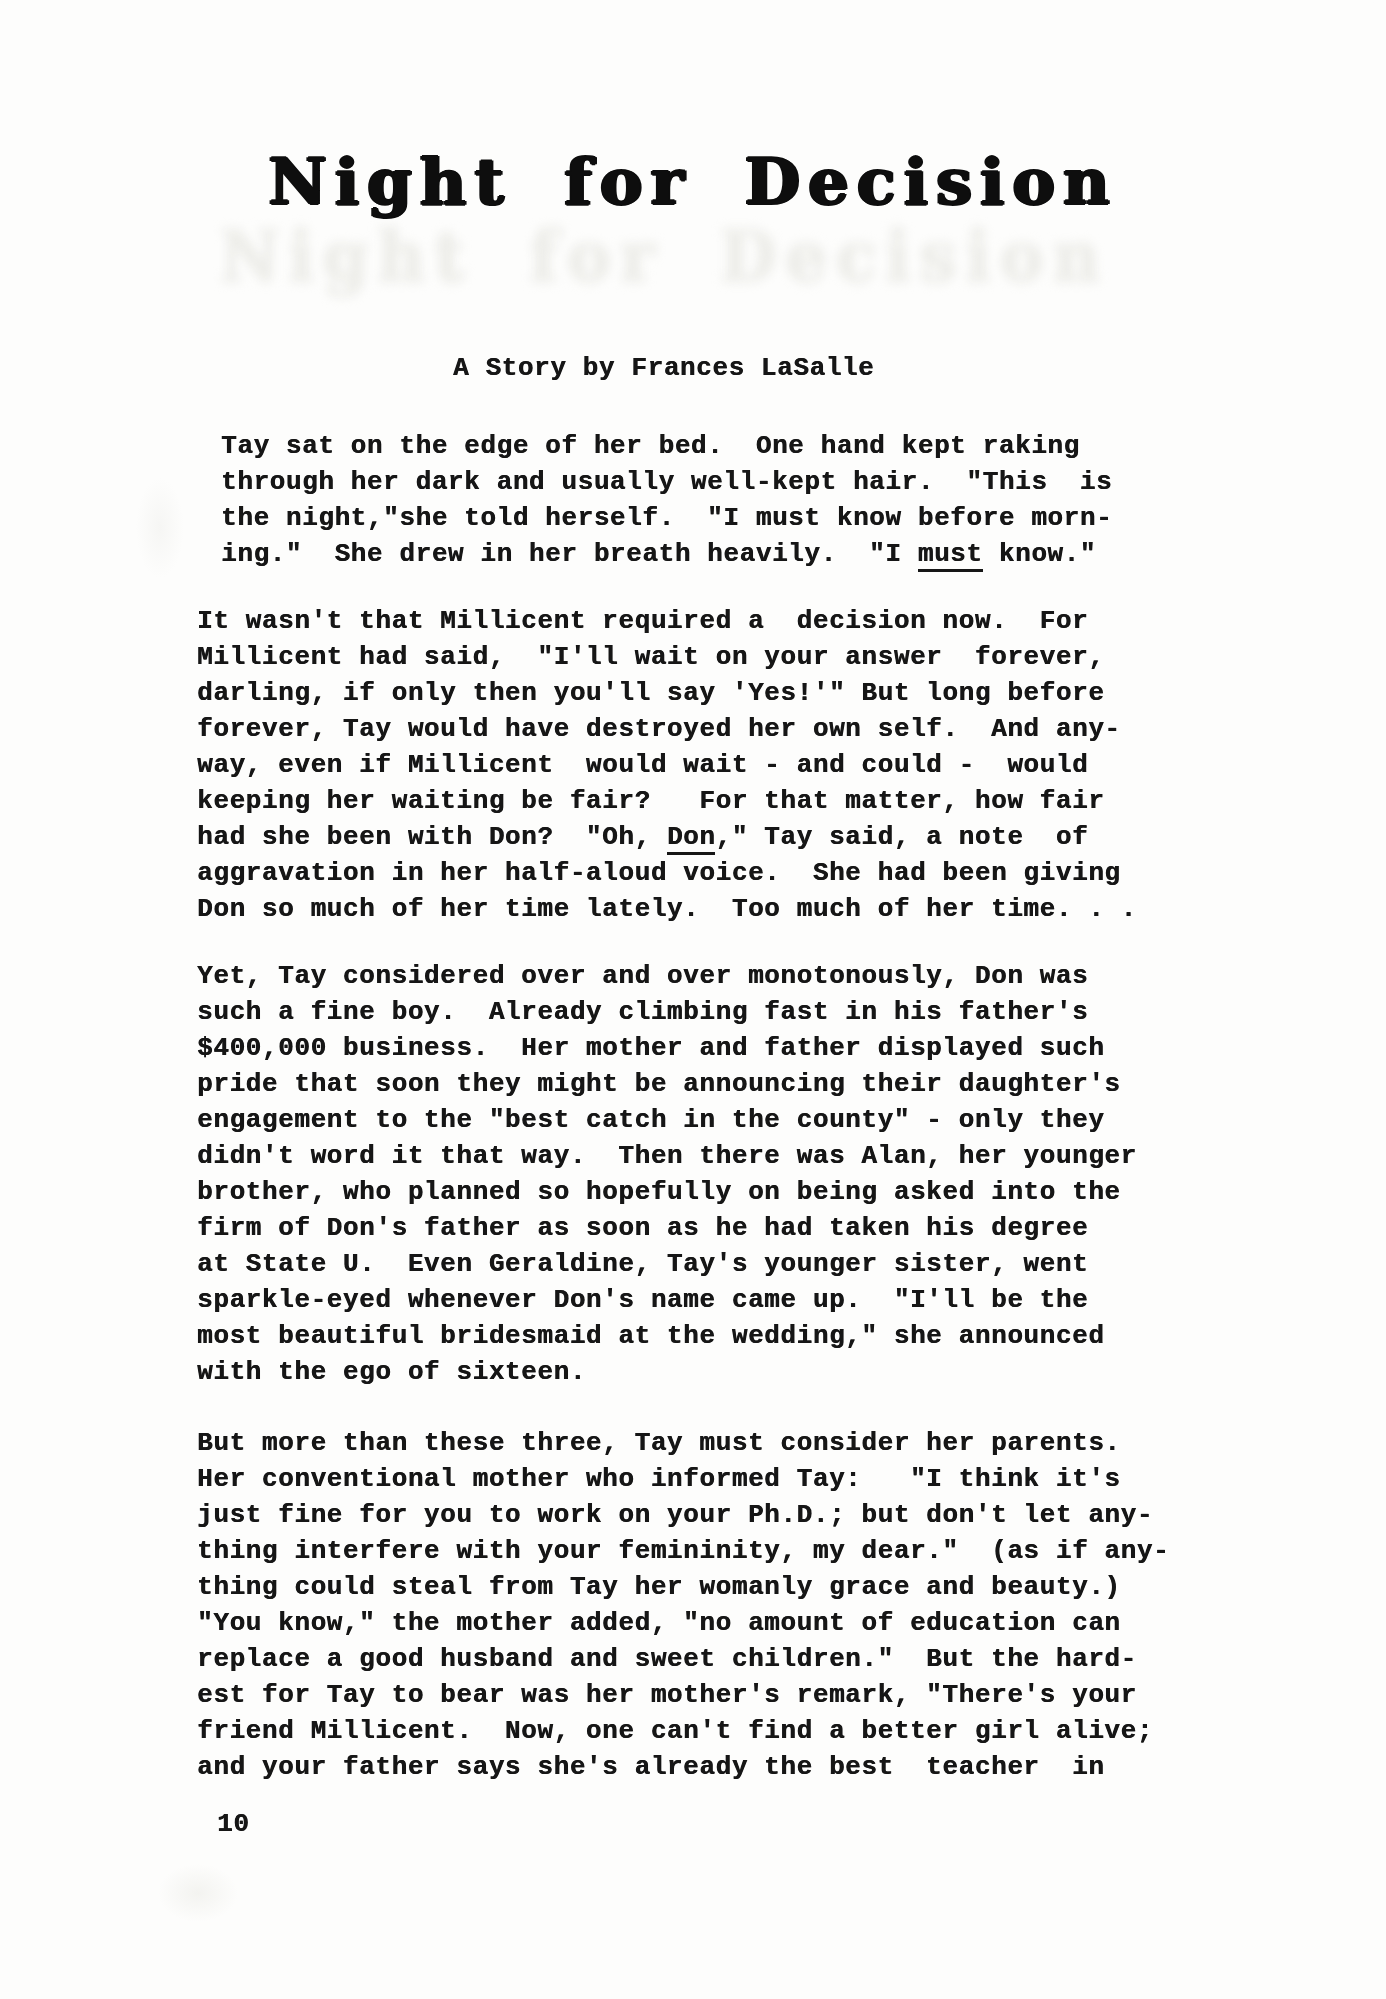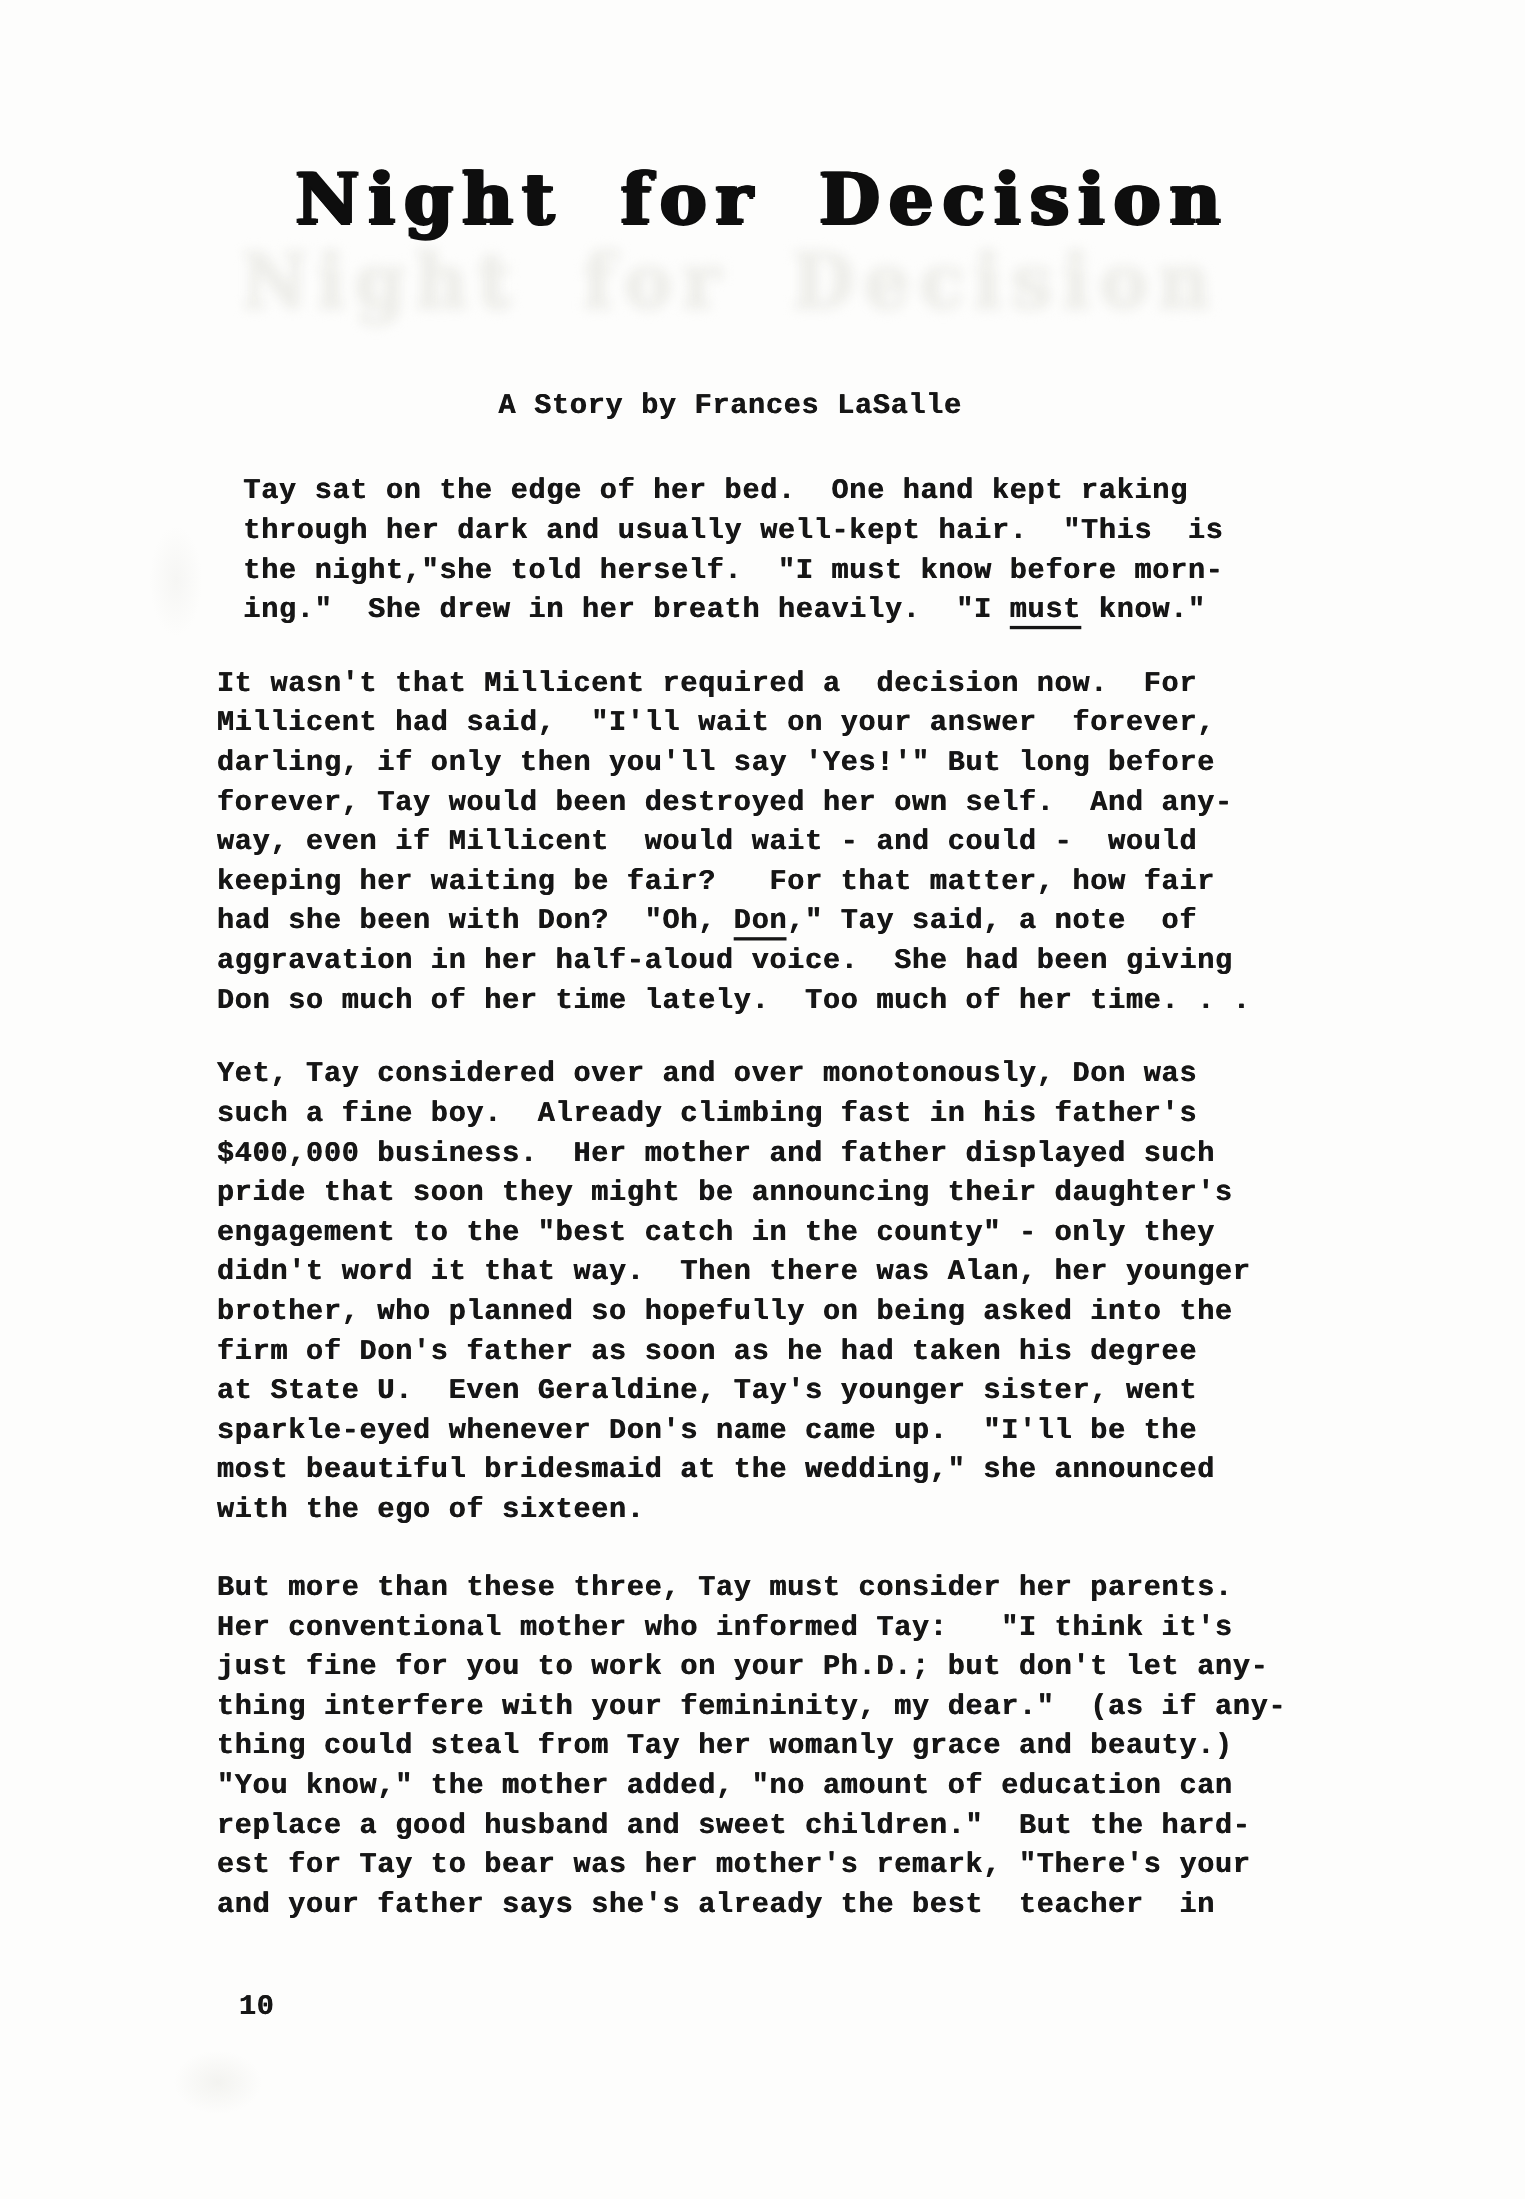--- a/index.html
+++ b/index.html
@@ -88,21 +88,21 @@
       <div class="para para1">
         <div class="line"><span class="">Tay sat on the edge of her bed.  One hand kept raking</span></div>
         <div class="line"><span class="">through her dark and usually well-kept hair.  "This  is</span></div>
         <div class="line"><span class="">the night,"she told herself.  "I must know before morn-</span></div>
         <div class="line"><span class="">ing."  She drew in her breath heavily.  "I </span><span class="u">must</span><span class=""> know."</span></div>
       </div>
       <div class="para para2">
         <div class="line"><span class="">It wasn't that Millicent required a  decision now.  For</span></div>
         <div class="line"><span class="">Millicent had said,  "I'll wait on your answer  forever,</span></div>
         <div class="line"><span class="">darling, if only then you'll say 'Yes!'" But long before</span></div>
-        <div class="line"><span class="">forever, Tay would been destroyed her own self.  And any-</span></div>
+        <div class="line"><span class="">forever, Tay would have destroyed her own self.  And any-</span></div>
         <div class="line"><span class="">way, even if Millicent  would wait - and could -  would</span></div>
         <div class="line"><span class="">keeping her waiting be fair?   For that matter, how fair</span></div>
         <div class="line"><span class="">had she been with Don?  "Oh, </span><span class="u">Don</span><span class="">," Tay said, a note  of</span></div>
         <div class="line"><span class="">aggravation in her half-aloud voice.  She had been giving</span></div>
         <div class="line"><span class="">Don so much of her time lately.  Too much of her time. . .</span></div>
       </div>
       <div class="para para3">
         <div class="line"><span class="">Yet, Tay considered over and over monotonously, Don was</span></div>
         <div class="line"><span class="">such a fine boy.  Already climbing fast in his father's</span></div>
         <div class="line"><span class="">$400,000 business.  Her mother and father displayed such</span></div>
@@ -118,19 +118,20 @@
       </div>
       <div class="para para4">
         <div class="line"><span class="">But more than these three, Tay must consider her parents.</span></div>
         <div class="line"><span class="">Her conventional mother who informed Tay:   "I think it's</span></div>
         <div class="line"><span class="">just fine for you to work on your Ph.D.; but don't let any-</span></div>
         <div class="line"><span class="">thing interfere with your femininity, my dear."  (as if any-</span></div>
         <div class="line"><span class="">thing could steal from Tay her womanly grace and beauty.)</span></div>
         <div class="line"><span class="">"You know," the mother added, "no amount of education can</span></div>
         <div class="line"><span class="">replace a good husband and sweet children."  But the hard-</span></div>
         <div class="line"><span class="">est for Tay to bear was her mother's remark, "There's your</span></div>
+        <div class="line"><span class="">friend Millicent.  Now, one can't find a better girl alive;</span></div>
         <div class="line"><span class="">and your father says she's already the best  teacher  in</span></div>
       </div>
     </div>
   <div class="pagenum">10</div>
   <div class="smudge smudge-margin"></div>
   <div class="smudge smudge-bottom"></div>
 </div>
 
 </body></html>

